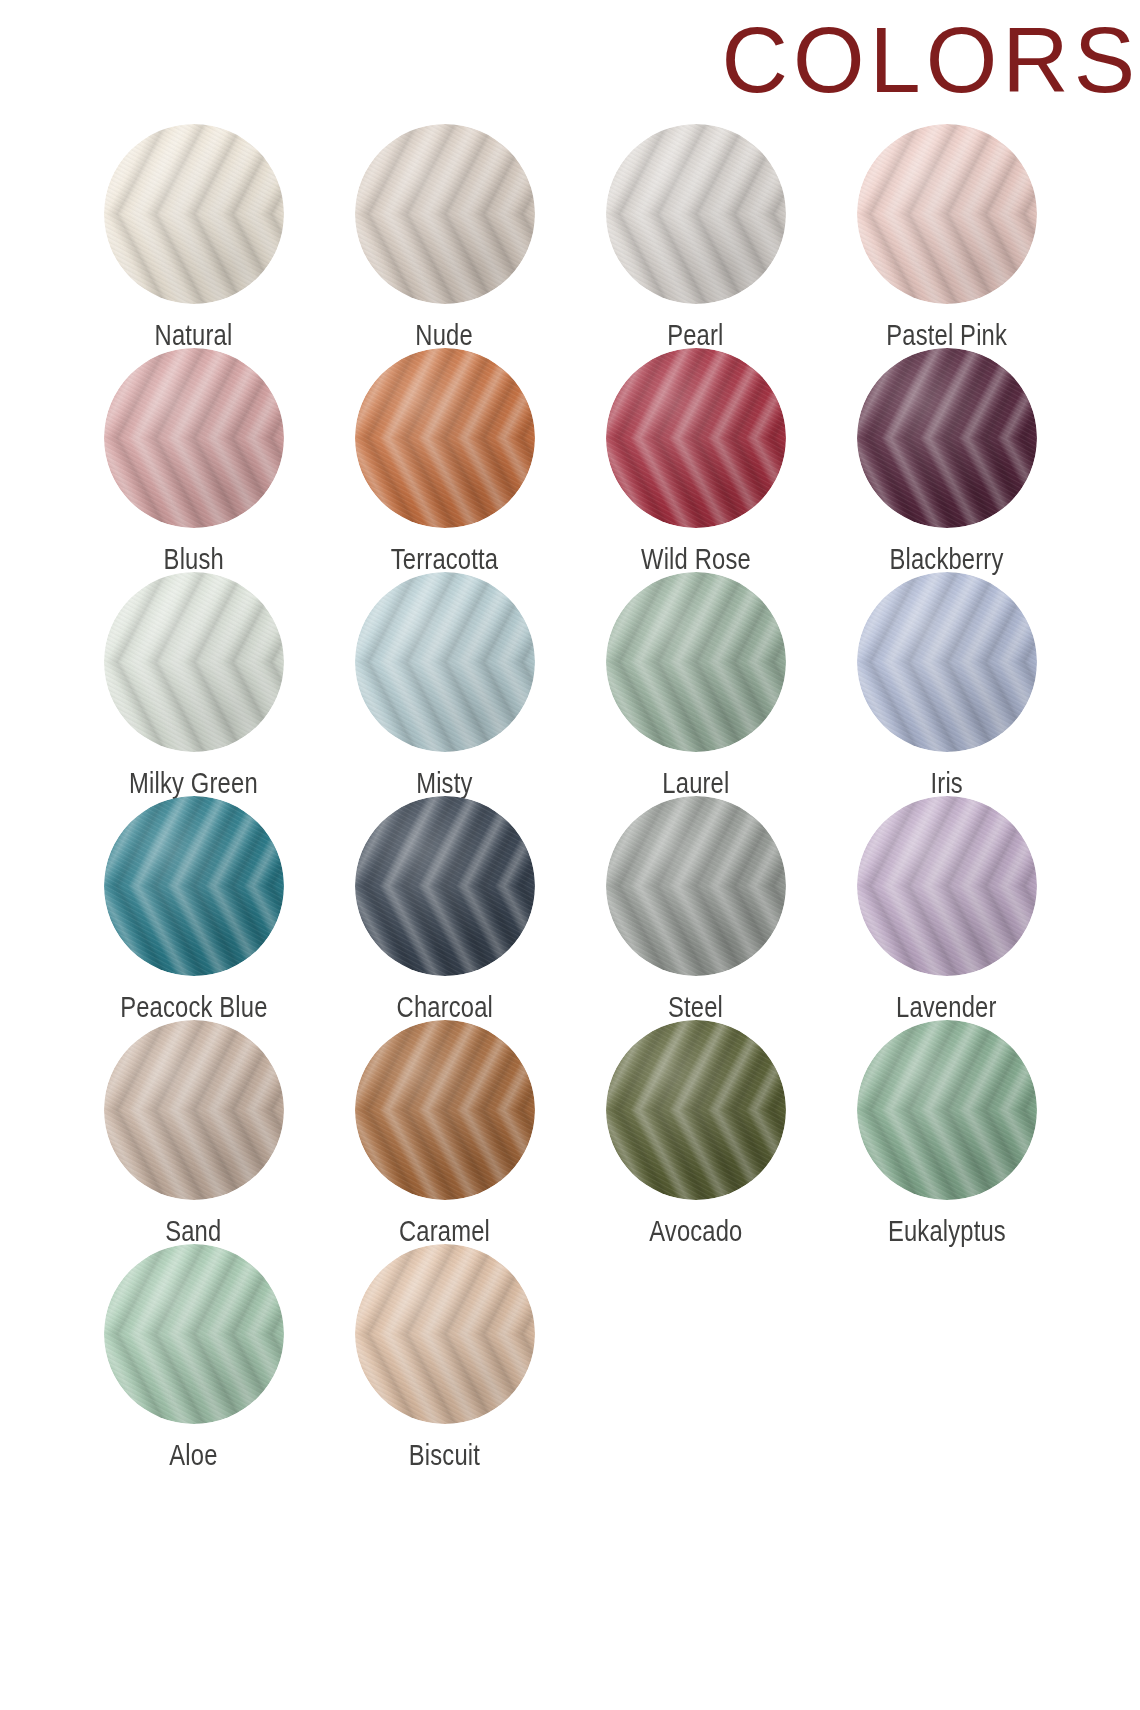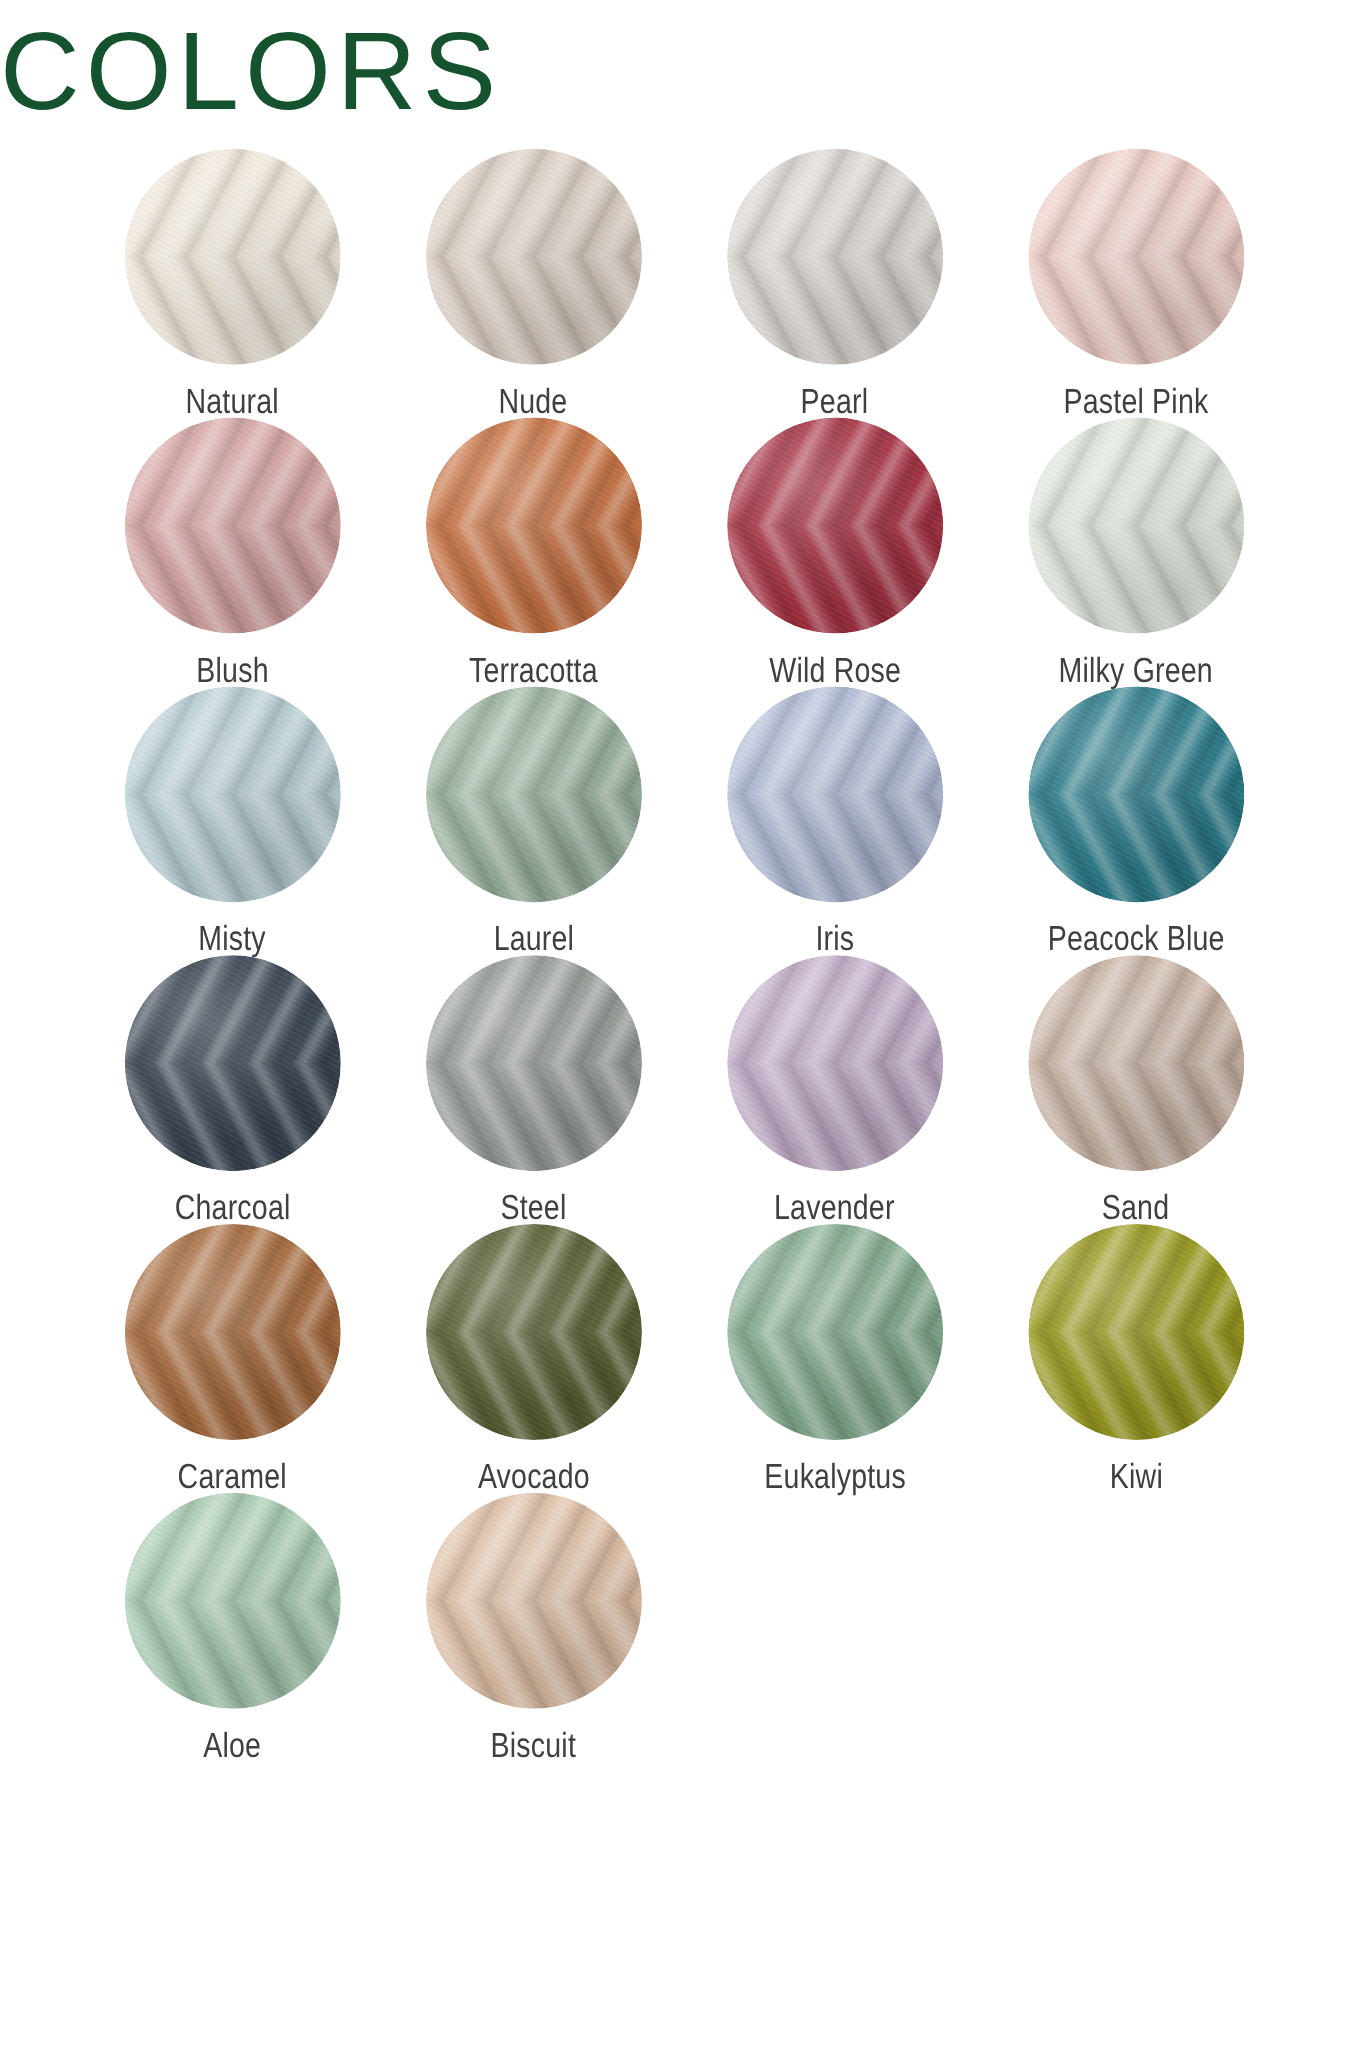--- a/index.html
+++ b/index.html
@@ -19,29 +19,30 @@
 
   .page {
     width: 1140px;
     height: 1710px;
     background: #ffffff;
     position: relative;
   }
 
   
   .title {
-    text-align: left;
+    text-align: right;
     font-family: "Liberation Sans", sans-serif;
     font-weight: 300;
     font-size: 92px;
     letter-spacing: 5px;
-    color: #14532d;
+    color: #7f1d1d;
     line-height: 1;
     padding-top: 14px;
     height: 118px;
+    padding-left: 44px;
     -webkit-font-smoothing: antialiased;
   }
 
   
   .swatch-grid {
     display: grid;
     grid-template-columns: repeat(4, 1fr);
     grid-auto-rows: 224px;
     column-gap: 0px;
     row-gap: 0px;
@@ -232,20 +233,30 @@
           <div class="base" style="background: rgb(168, 50, 67);"></div>
           <div class="cords-a"></div>
           <div class="cords-b"></div>
           <div class="fibers"></div>
           <div class="shade"></div>
         </div>
         <div class="swatch-label">Wild Rose</div>
       </div>
       <div class="swatch-cell">
         <div class="swatch-disc">
+          <div class="base" style="background: rgb(87, 40, 63);"></div>
+          <div class="cords-a"></div>
+          <div class="cords-b"></div>
+          <div class="fibers"></div>
+          <div class="shade"></div>
+        </div>
+        <div class="swatch-label">Blackberry</div>
+      </div>
+      <div class="swatch-cell">
+        <div class="swatch-disc">
           <div class="base" style="background: rgb(223, 230, 220);"></div>
           <div class="cords-a"></div>
           <div class="cords-b"></div>
           <div class="fibers"></div>
           <div class="shade"></div>
         </div>
         <div class="swatch-label">Milky Green</div>
       </div>
       <div class="swatch-cell">
         <div class="swatch-disc">
@@ -352,30 +363,20 @@
           <div class="base" style="background: rgb(134, 174, 146);"></div>
           <div class="cords-a"></div>
           <div class="cords-b"></div>
           <div class="fibers"></div>
           <div class="shade"></div>
         </div>
         <div class="swatch-label">Eukalyptus</div>
       </div>
       <div class="swatch-cell">
         <div class="swatch-disc">
-          <div class="base" style="background: rgb(154, 154, 30);"></div>
-          <div class="cords-a"></div>
-          <div class="cords-b"></div>
-          <div class="fibers"></div>
-          <div class="shade"></div>
-        </div>
-        <div class="swatch-label">Kiwi</div>
-      </div>
-      <div class="swatch-cell">
-        <div class="swatch-disc">
           <div class="base" style="background: rgb(169, 205, 180);"></div>
           <div class="cords-a"></div>
           <div class="cords-b"></div>
           <div class="fibers"></div>
           <div class="shade"></div>
         </div>
         <div class="swatch-label">Aloe</div>
       </div>
       <div class="swatch-cell">
         <div class="swatch-disc">

